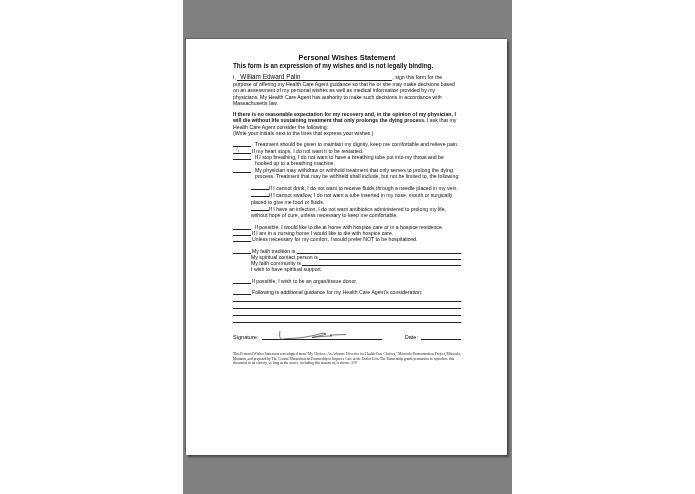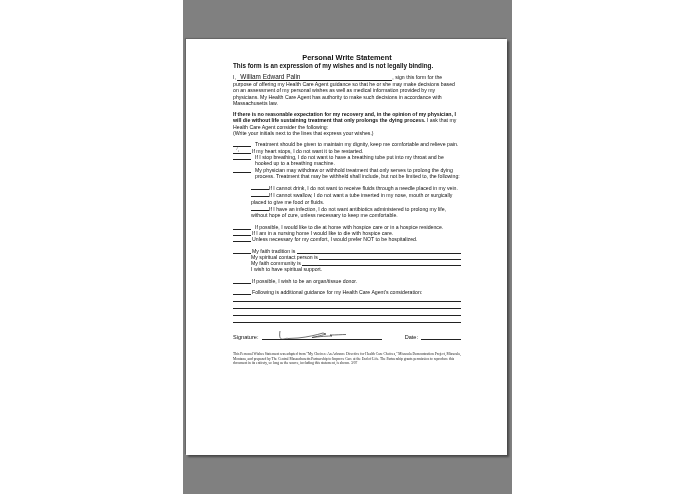--- a/index.html
+++ b/index.html
@@ -29,21 +29,21 @@
   .sig-line svg { position:absolute; left:6px; top:0; }
   .date-line { width:40px; border-bottom:0.6px solid #222; height:5px; margin-left:3px; }
   .footnote { font-family:"Liberation Serif", serif; font-size:3.6px; line-height:4.3px; color:#222; margin-top:12px; }
 </style>
 </head>
 <body>
 
 <div class="viewer">
   <div class="page">
     <div class="content">
-      <div class="title">Personal Write Statement</div>
+      <div class="title">Personal Wishes Statement</div>
       <div class="subtitle">This form is an expression of my wishes and is not legally binding.</div>
       <div class="gap"></div>
 
       <p class="p">
         <span>I,</span>
         <span class="name-line">William Edward Palin</span><span>, sign this</span>
         <span>form for the purpose of offering my Health Care Agent guidance so that he or she may make decisions based on an assessment of my personal wishes as well as medical information provided by my physicians. My Health Care Agent has authority to make such decisions in accordance with Massachusetts law.</span>
       </p>
       <div class="gap"></div>
 

